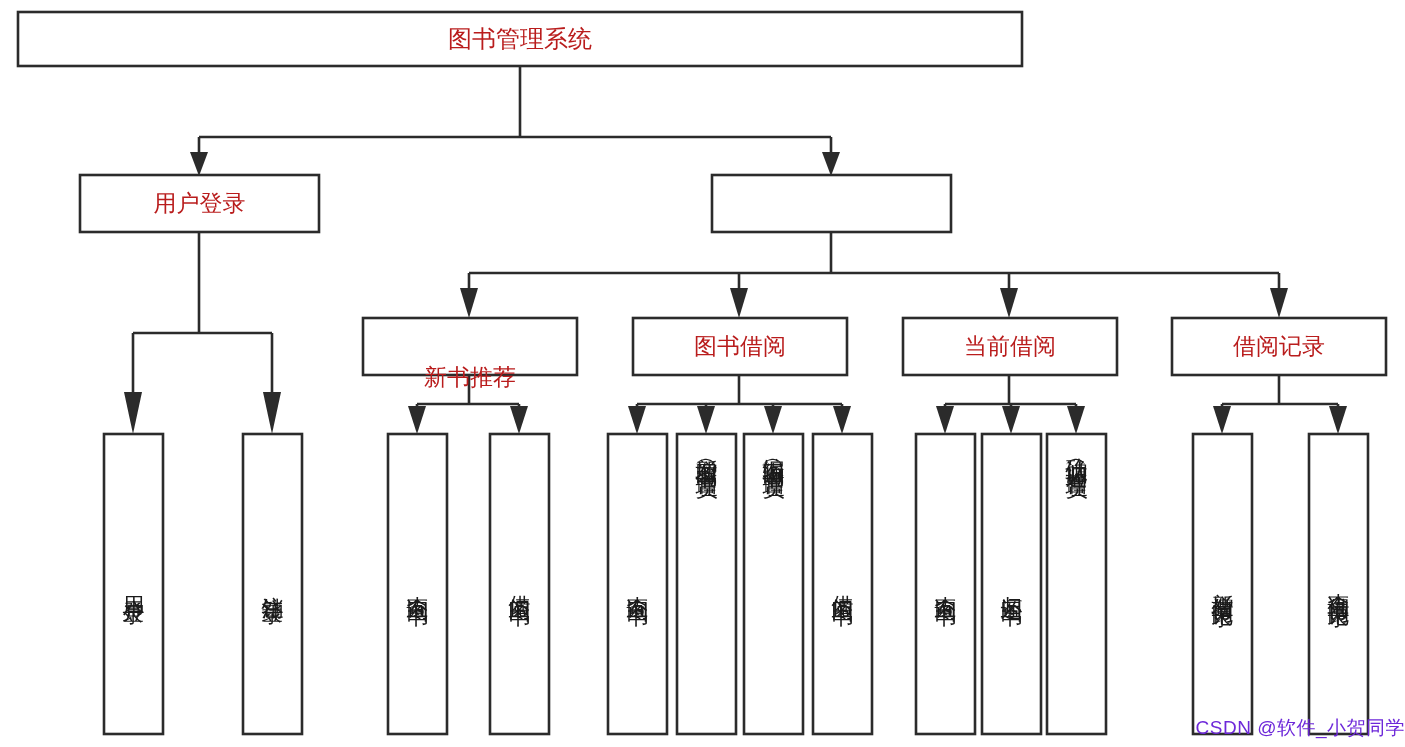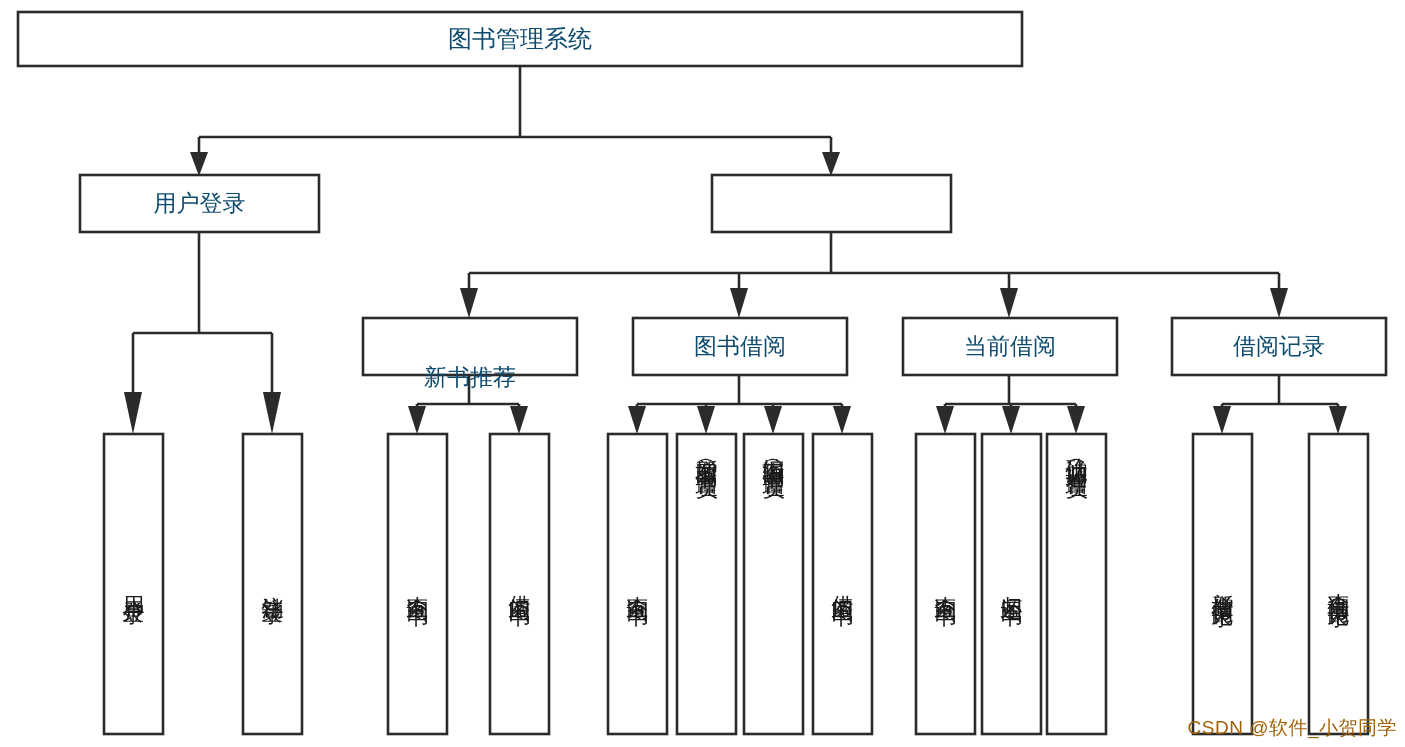--- a/index.html
+++ b/index.html
@@ -57,32 +57,32 @@
     color: #1a1a1a;
   }
   .hlabel-wrap {
     position: absolute;
     display: flex;
     align-items: center;
     justify-content: center;
     pointer-events: none;
     font-family: "Liberation Sans", "DejaVu Sans", sans-serif;
     font-size: 23px;
-    color: #0c4a6e;
+    color: #b91c1c;
   }
   .title-label {
     font-size: 24px;
   }
   #watermark {
     position: absolute;
-    right: 8px;
+    right: 0;
     bottom: 6px;
     font-family: "Liberation Sans", "DejaVu Sans", sans-serif;
     font-size: 19px;
-    color: #a16207;
+    color: #6d28d9;
     letter-spacing: 0.5px;
     white-space: nowrap;
   }
 </style>
 </head>
 <body>
 
 <div id="diagram-root">
 
   <svg class="diagram-canvas" viewBox="0 0 1405 747">

